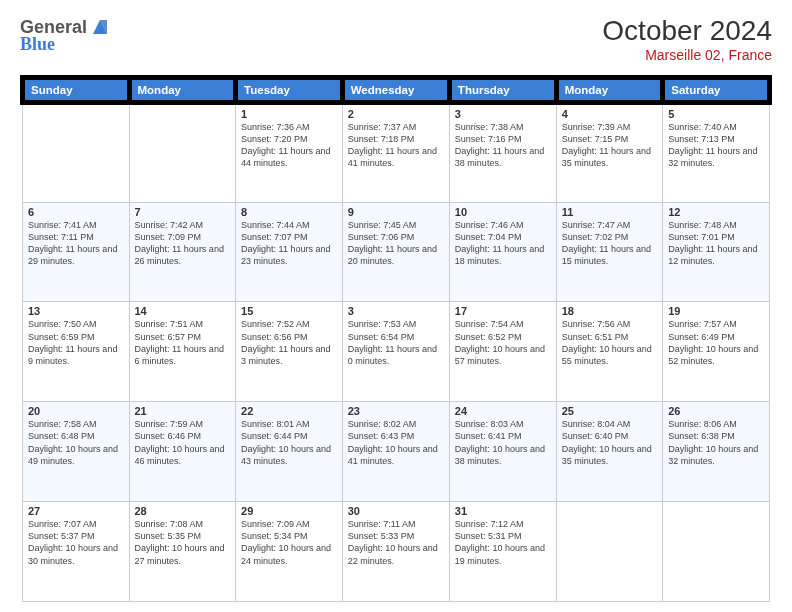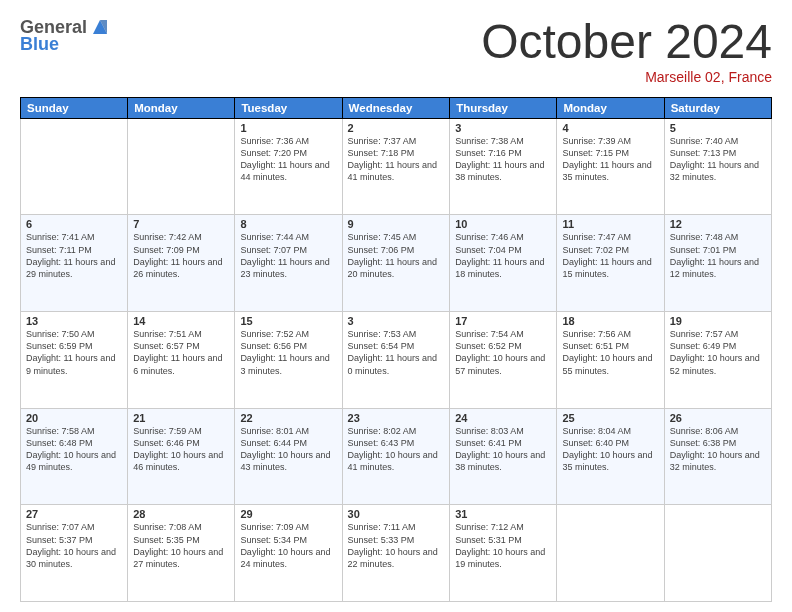--- a/index.html
+++ b/index.html
@@ -21,47 +21,47 @@
       display: flex;
       justify-content: space-between;
       align-items: flex-start;
       margin-bottom: 12px;
     }
     .logo {
       display: flex;
       align-items: center;
     }
     .logo-general { color: #555; }
-    .logo-blue { color: #1a6fc4; }
+    .logo-blue { color: #1a6fc4; font-family: Liberation Serif, serif; }
     .title-block {
       text-align: right;
     }
     .month-title {
-      font-size: 48px;
+      font-size: 28px;
       font-weight: 300;
       color: #333;
       line-height: 1.1;
     }
     .location {
       font-size: 14px;
       color: #b91c1c;
     }
     .calendar {
       width: 100%;
       border-collapse: collapse;
       flex: 1;
     }
     .calendar th {
       background: #3a7fd5;
       color: #fff;
       font-size: 11.5px;
       font-weight: bold;
       padding: 4px 6px;
       text-align: left;
-      border: 1px solid #000000;
+      border: 5px solid #000000;
     }
     .calendar td {
       border: 1px solid #ccc;
       vertical-align: top;
       padding: 3px 5px;
       width: 108px;
       height: 80px;
       background: #fff;
       font-size: 9.5px;
       color: #333;

